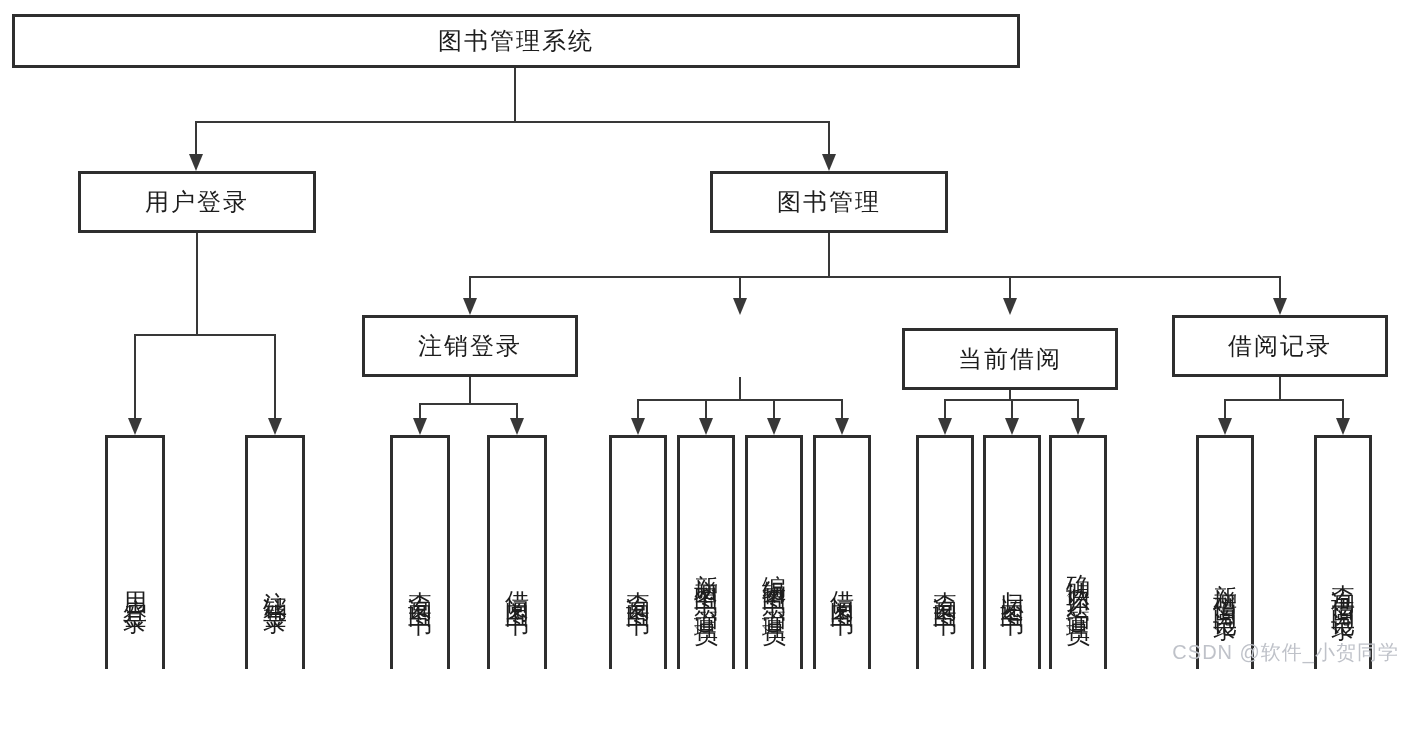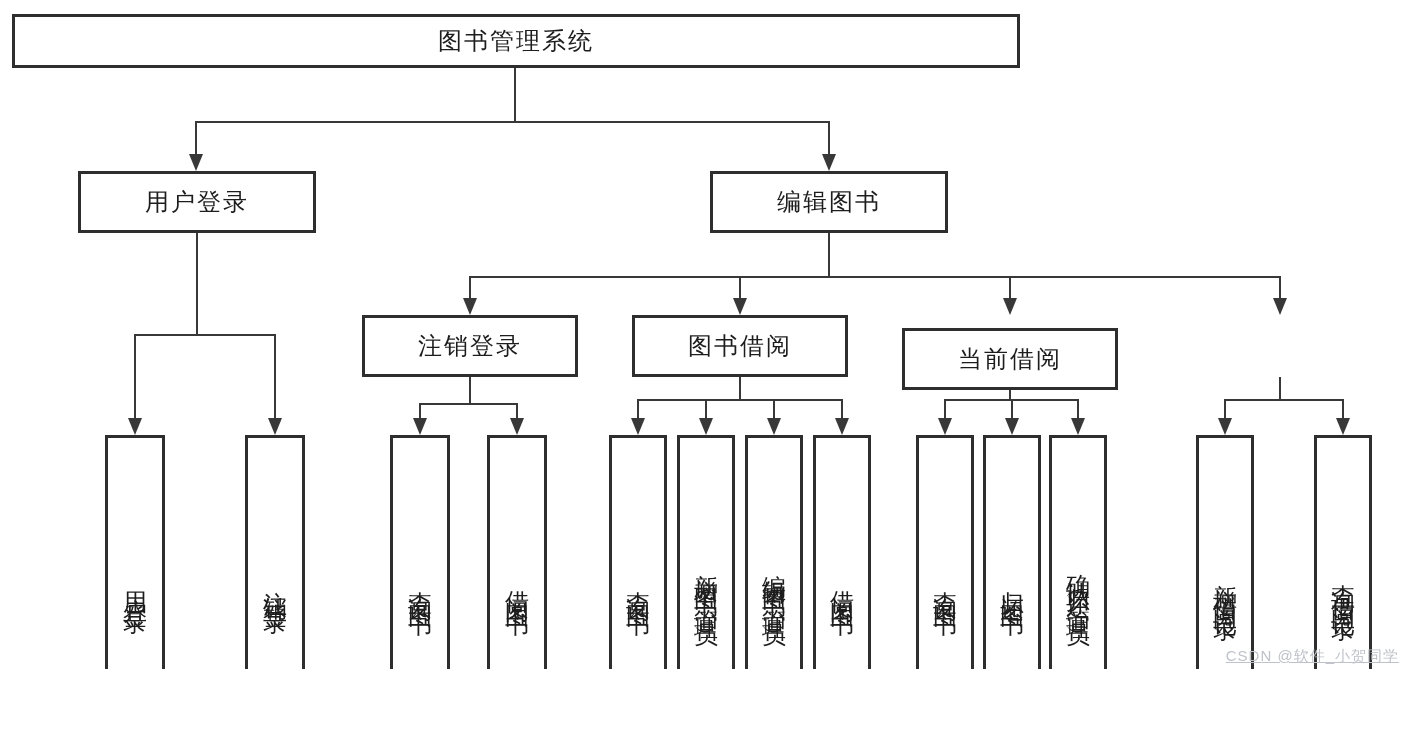--- a/index.html
+++ b/index.html
@@ -20,21 +20,21 @@
   .vline, .hline { position:absolute; background:#383838; }
   .vline { width:2px; }
   .hline { height:2px; }
   .arrow {
     position:absolute; width:0; height:0;
     border-left:7px solid transparent; border-right:7px solid transparent;
     border-top:17px solid #383838;
   }
   .watermark {
     position:absolute; right:6px; bottom:3px;
-    font-size:15px; color:#bfc2c9; letter-spacing:1px; z-index:5;text-decoration:underline;
+    font-size:20px; color:#bfc2c9; letter-spacing:1px; z-index:5;
   }
 </style>
 </head>
 <body>
 
 <div class="canvas">
 
   <div class="vline" style="left:514px;top:68px;height:55px"></div>
   <div class="hline" style="left:195px;top:121px;width:635px"></div>
   <div class="vline" style="left:195px;top:121px;height:34px"></div>
@@ -90,25 +90,25 @@
   <div class="vline" style="left:1279px;top:377px;height:24px"></div>
   <div class="hline" style="left:1224px;top:399px;width:120px"></div>
   <div class="vline" style="left:1224px;top:399px;height:19px"></div>
   <div class="arrow" style="left:1218px;top:418px"></div>
   <div class="vline" style="left:1342px;top:399px;height:19px"></div>
   <div class="arrow" style="left:1336px;top:418px"></div>
 
   <div class="box" style="left:12px;top:14px;width:1008px;height:54px">图书管理系统</div>
 
   <div class="box" style="left:78px;top:171px;width:238px;height:62px">用户登录</div>
-  <div class="box" style="left:710px;top:171px;width:238px;height:62px">编辑图书</div>
+  <div class="box" style="left:710px;top:171px;width:238px;height:62px">图书管理</div>
 
   <div class="box" style="left:362px;top:315px;width:216px;height:62px">注销登录</div>
-  <div class="box" style="left:632px;top:315px;width:216px;height:62px">图书借阅</div>
   <div class="box" style="left:902px;top:328px;width:216px;height:62px">当前借阅</div>
+  <div class="box" style="left:1172px;top:315px;width:216px;height:62px">借阅记录</div>
 
   <div class="box vbox" style="left:105px;top:435px;width:60px;height:302px">用户登录</div>
   <div class="box vbox" style="left:245px;top:435px;width:60px;height:302px">注销登录</div>
 
   <div class="box vbox" style="left:390px;top:435px;width:60px;height:302px">查询图书</div>
   <div class="box vbox" style="left:487px;top:435px;width:60px;height:302px">借阅图书</div>
 
   <div class="box vbox" style="left:609px;top:435px;width:58px;height:302px">查询图书</div>
   <div class="box vbox" style="left:677px;top:435px;width:58px;height:302px">新增图书（管理员）</div>
   <div class="box vbox" style="left:745px;top:435px;width:58px;height:302px">编辑图书（管理员）</div>

